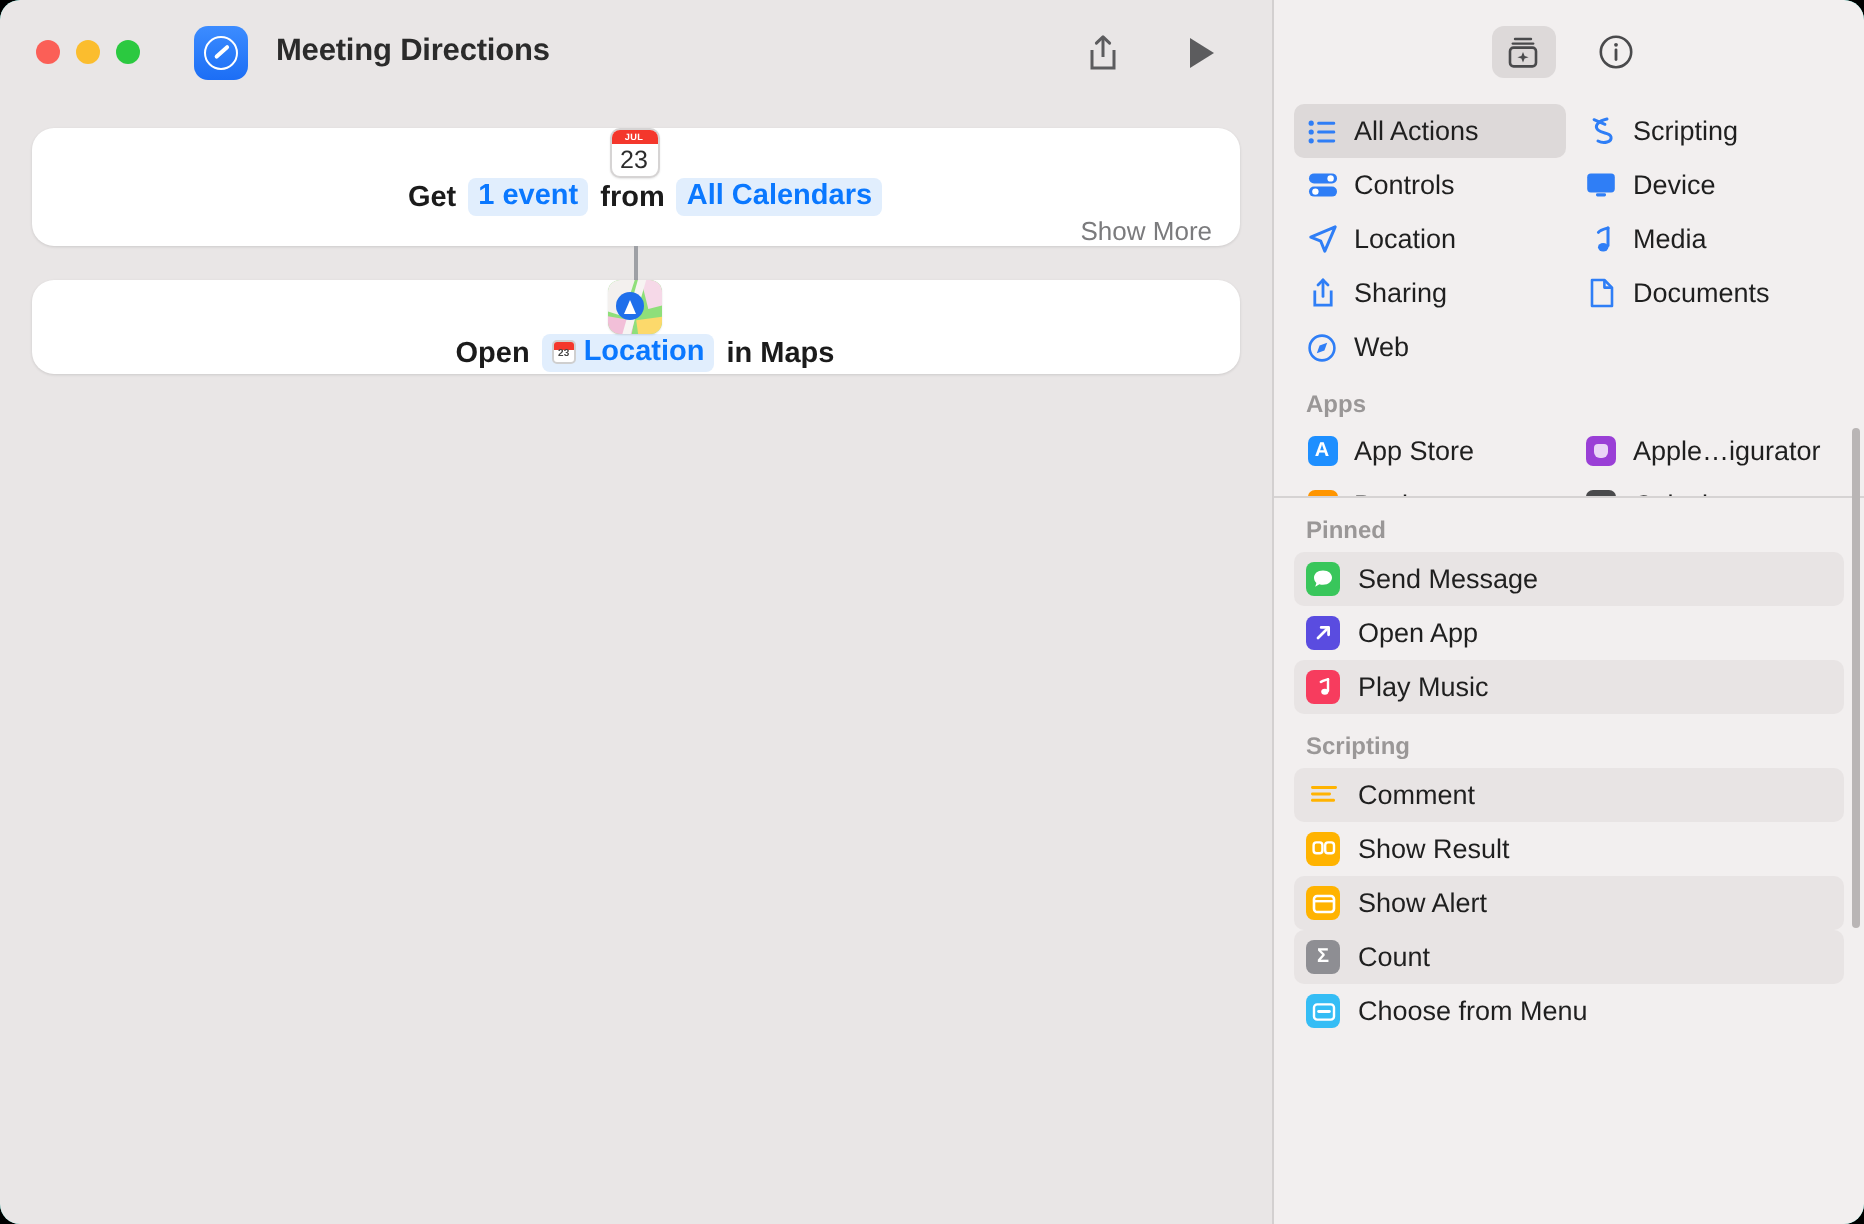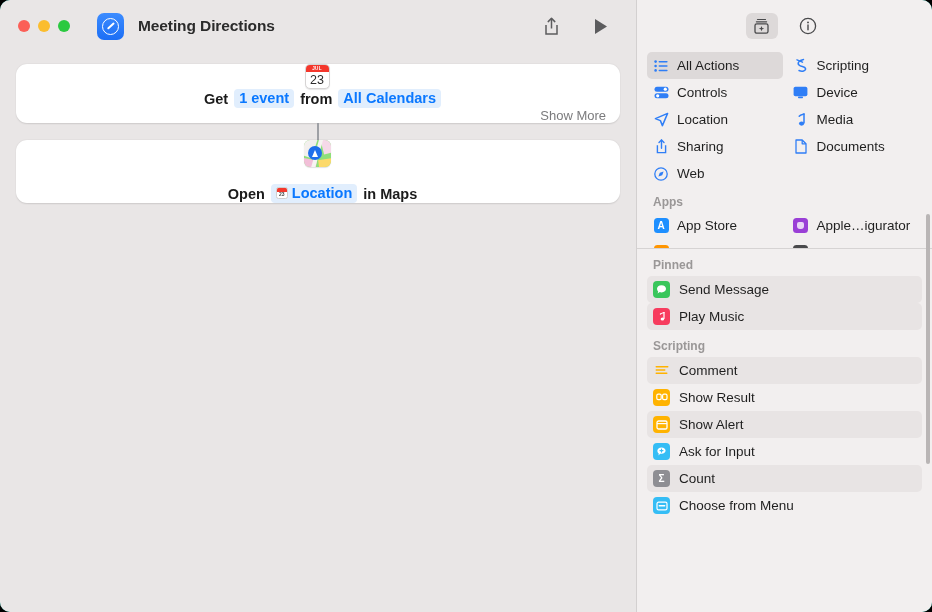--- a/index.html
+++ b/index.html
@@ -415,21 +415,21 @@
           <div class="m1"></div>
             <div class="m2"></div>
             <div class="m3"></div>
           <div class="m4"></div>
             <div class="m5"></div>
             <div class="road"></div>
           <div class="badge">
               <div class="arrow"></div>
             </div>
         </div>
-        <div class="card-row-text" style="margin-left:11px;margin-top:17px;">
+        <div class="card-row-text" style="margin-left:11px;">
           <span class="plain">Open</span>
           <span class="token">
             <span class="cal-mini">
               <span class="m-top"></span>
               <span class="m-day">23</span>
             </span>
             <span>Location</span>
           </span>
           <span class="plain">in Maps</span>
         </div>
@@ -604,20 +604,29 @@
 
       <div class="act-item alt">
         <span class="act-ico" style="background:#39C65B;">
           <svg width="11" height="11" viewBox="0 0 11 11">
               <path d="M5.5 1.2 C8.3 1.2 10 2.8 10 4.8 C10 6.8 8.3 8.4 5.5 8.4 C4.8 8.4 4.2 8.3 3.7 8.1 L1.6 9.4 L2.2 7.5 C1.4 6.8 1 5.9 1 4.8 C1 2.8 2.7 1.2 5.5 1.2 Z" fill="#fff"></path>
             </svg>
         </span>
         <span>Send Message</span>
       </div>
 
+      <div class="act-item">
+        <span class="act-ico" style="background:#5A4CE0;">
+          <svg width="11" height="11" viewBox="0 0 11 11">
+              <path d="M3 8 L8 3" stroke="#fff" stroke-width="1.4" stroke-linecap="round"></path>
+              <path d="M4.6 2.7 L8.3 2.7 L8.3 6.4" fill="none" stroke="#fff" stroke-width="1.4" stroke-linecap="round" stroke-linejoin="round"></path>
+            </svg>
+        </span>
+        <span>Open App</span>
+      </div>
 
       <div class="act-item alt">
         <span class="act-ico" style="background:#F73C5E;">
           <svg width="11" height="11" viewBox="0 0 11 11">
               <path d="M8 1.6 L8 7.4" stroke="#fff" stroke-width="1.2" stroke-linecap="round"></path>
               <path d="M8 1.6 C6.6 2 5.2 2.3 4.4 3" stroke="#fff" stroke-width="1.2" fill="none" stroke-linecap="round"></path>
               <ellipse cx="6.4" cy="7.9" rx="1.8" ry="1.5" fill="#fff"></ellipse>
             </svg>
         </span>
         <span>Play Music</span>
@@ -649,29 +658,20 @@
       <div class="act-item alt">
         <span class="act-ico" style="background:#FFB300;">
           <svg width="12" height="10" viewBox="0 0 12 10">
               <rect x="1" y="1" width="10" height="8" rx="1.6" fill="none" stroke="#fff" stroke-width="1.3"></rect>
               <path d="M1 3.6 L11 3.6" stroke="#fff" stroke-width="1.2"></path>
             </svg>
         </span>
         <span>Show Alert</span>
       </div>
 
-      <div class="act-item">
-        <span class="act-ico" style="background:#35BDF5;">
-          <svg width="11" height="11" viewBox="0 0 11 11">
-              <path d="M5.5 1.4 C8 1.4 9.6 2.8 9.6 4.6 C9.6 6.4 8 7.8 5.5 7.8 L4.2 7.8 L2.4 9.4 L2.8 7.5 C1.8 6.9 1.4 5.9 1.4 4.6 C1.4 2.8 3 1.4 5.5 1.4 Z" fill="#fff"></path>
-              <path d="M5.5 3.1 L5.5 6.1 M4 4.6 L7 4.6" stroke="#35BDF5" stroke-width="1.1" stroke-linecap="round"></path>
-            </svg>
-        </span>
-        <span>Ask for Input</span>
-      </div>
 
       <div class="act-item alt">
         <span class="act-ico" style="background:#8E8E93;font-size:10px;">Σ</span>
         <span>Count</span>
       </div>
 
       <div class="act-item">
         <span class="act-ico" style="background:#35BDF5;">
           <svg width="12" height="10" viewBox="0 0 12 10">
               <rect x="1" y="1.2" width="10" height="7.6" rx="1.6" fill="none" stroke="#fff" stroke-width="1.2"></rect>

